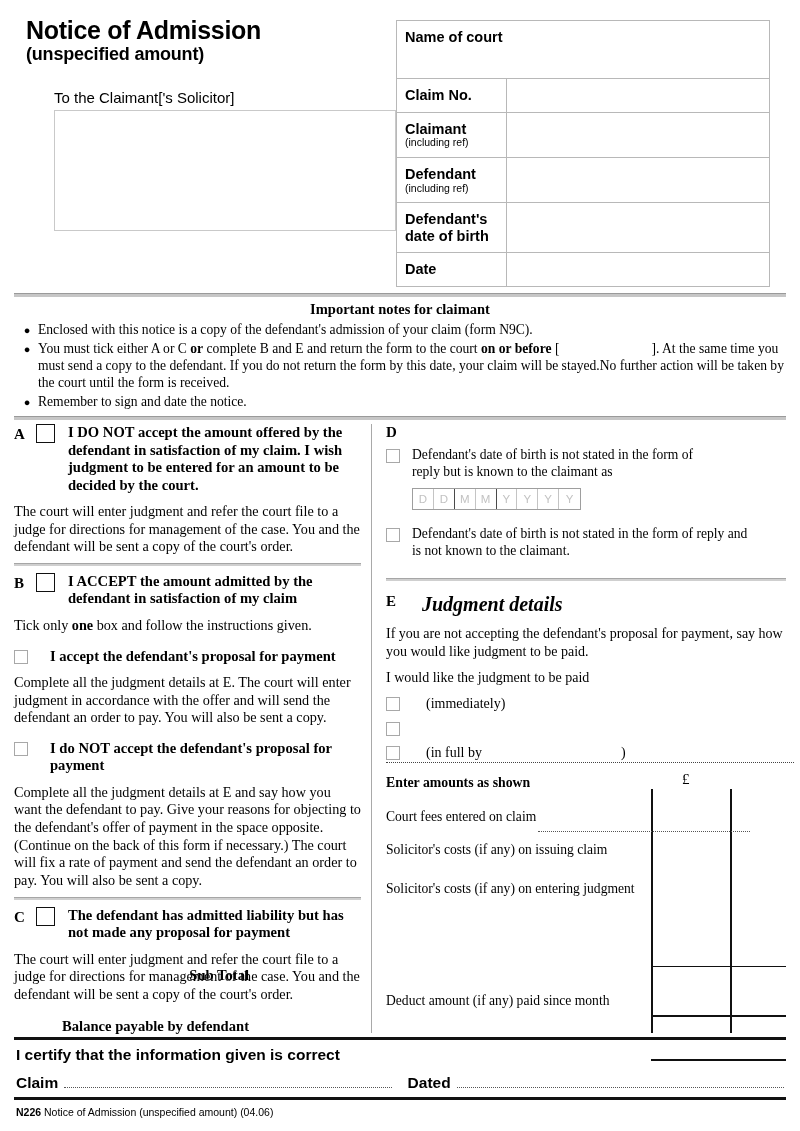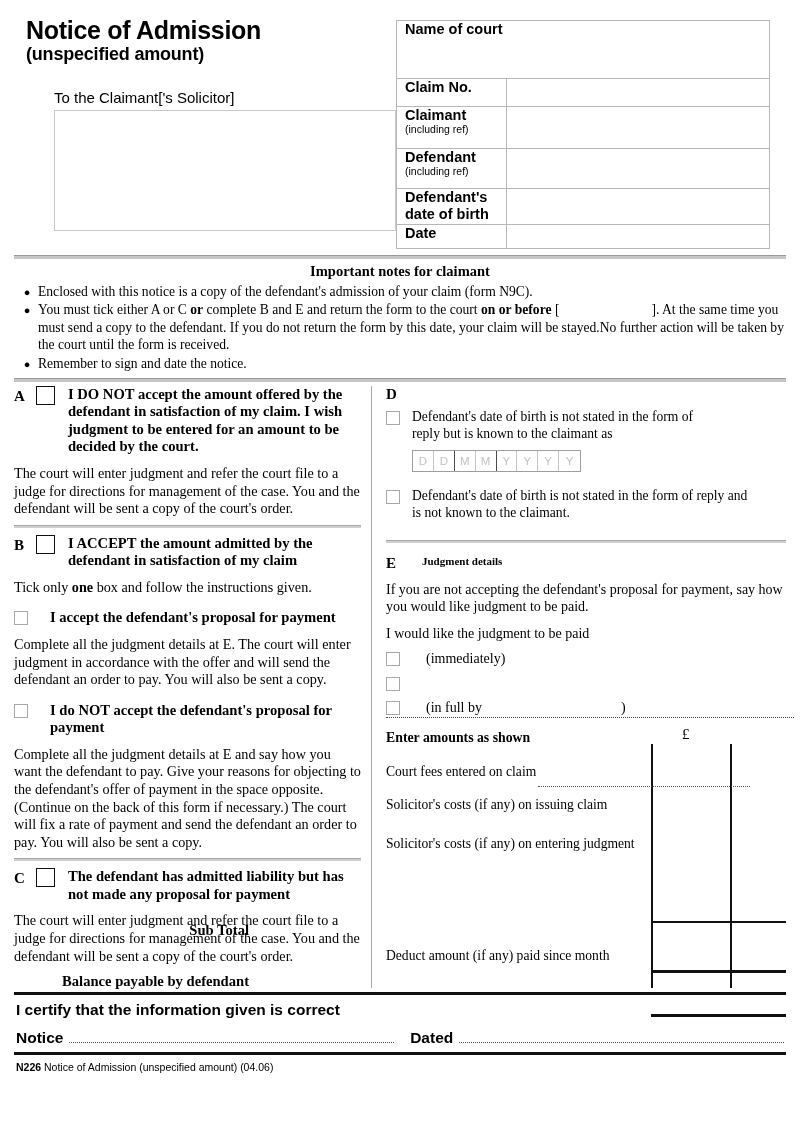--- a/index.html
+++ b/index.html
@@ -46,21 +46,21 @@
 
   
   .court-table {
     width: 374px; flex: 0 0 374px;
     border: 1.5px solid #b8b8b8;
     border-collapse: collapse;
     margin-top: 4px;
   }
   .court-table td {
     border: 1px solid #b8b8b8;
-    padding: 0 8px;
+    padding: 8px 8px;
     vertical-align: top;
     font-family: "Liberation Sans", "DejaVu Sans", sans-serif;
   }
   .ct-label {
     font-weight: bold;
     font-size: 14.5px;
     width: 110px;
     white-space: nowrap;
     line-height: 1.15;
   }
@@ -177,21 +177,21 @@
     color: #c2c2c2;
     display: flex; align-items: center; justify-content: center;
     font-family: "Liberation Sans", "DejaVu Sans", sans-serif;
   }
   .dob-cell.sep { border-right: 1.4px solid #4a4a4a; }
   .dob-cell:last-child { border-right: none; }
 
   
   .e-head { display: flex; margin-bottom: 9px; }
   .e-letter { font-weight: bold; font-size: 15px; width: 36px; flex: 0 0 36px; }
-  .e-title { font-weight: bold; font-size: 11px; }
+  .e-title { font-weight: bold; font-size: 20px; font-style: italic; }
   .e-para { font-size: 14px; line-height: 1.25; margin-bottom: 9px; }
   .e-opt { display: flex; align-items: flex-start; margin-bottom: 9px; position: relative; }
   .e-opt .cbx-sm { margin-top: 1px; margin-right: 26px; }
   .e-opt-text { font-size: 14px; flex: 1; }
   .e-inline-gap { display: inline-block; width: 112px; }
   .dotline-full {
     position: absolute;
     left: 0; right: -8px;
     bottom: -2px;
     border-bottom: 1.4px dotted #444;
@@ -484,21 +484,21 @@
         <div style="position:absolute; left:346px; top:192px; width:80px; height:48px;"></div>
         <div style="position:absolute; left:267px; top:243px; width:77px; height:41px;"></div>
         <div style="position:absolute; left:346px; top:243px; width:80px; height:41px;"></div>
       </div>
     </div>
   </div>
 
   <div class="black-rule-top"></div>
   <div class="certify">I certify that the information given is correct</div>
   <div class="sign-row">
-    <div class="sign-label">Notice</div>
+    <div class="sign-label">Claim</div>
     <div class="sign-dots"></div>
     <div class="sign-gap"></div>
     <div class="sign-label">Dated</div>
     <div class="sign-dots"></div>
   </div>
   <div class="black-rule-bot"></div>
   <div class="form-code">
     <b>N226</b>
     <span>Notice of  Admission (unspecified amount) (04.06)</span>
   </div>

